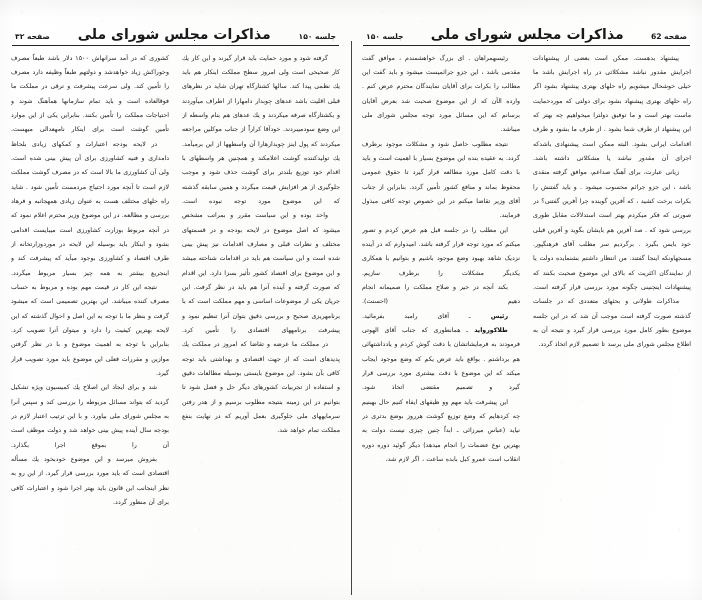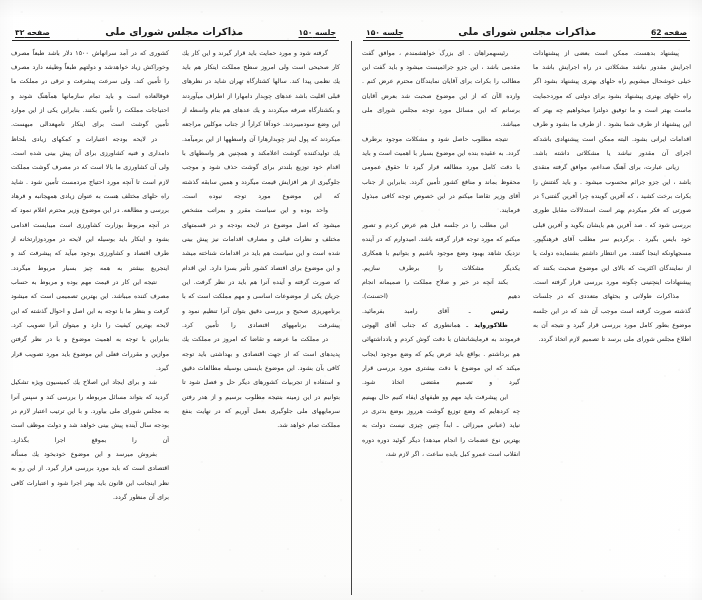--- a/index.html
+++ b/index.html
@@ -66,26 +66,25 @@
     justify-content: space-between;
     font-family: "DejaVu Sans", sans-serif;
     font-weight: bold;
     font-size: 7.6px;
     color: #191919;
     letter-spacing: .2px;
     padding: 0 4px 2.5px 4px;
     white-space: nowrap;
   }
   .page-header .hd-title {
-    font-size: 10px;
+    font-size: 14px;
     letter-spacing: .4px;
     text-align: right;
   }
   .page-header .hd-side {
-    text-decoration: underline;
     text-underline-offset: 2px;
     text-decoration-thickness: .8px;
   }
   .header-rule {
     height: 0;
     border-top: 1.4px solid #111;
     margin: 0 1px 5px 1px;
     opacity: .92;
   }
 

